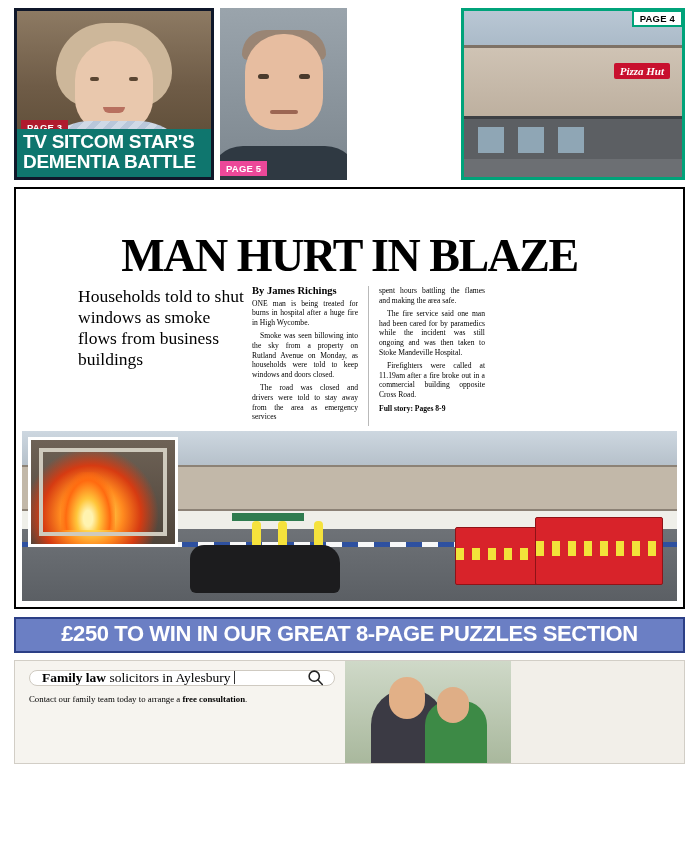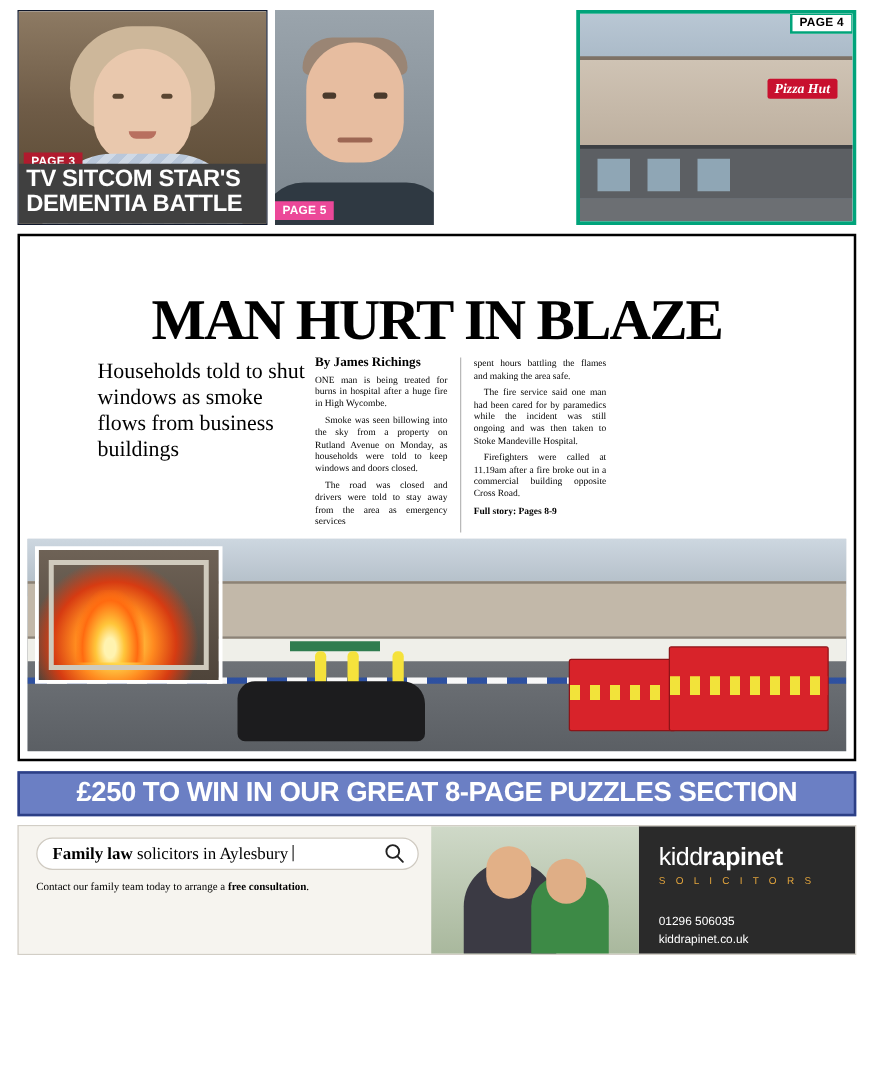--- a/index.html
+++ b/index.html
@@ -69,21 +69,21 @@
   .teasers {
     display: flex;
     gap: 6px;
     margin-top: 8px;
     height: 172px;
   }
   .teaser {
     position: relative;
     overflow: hidden;
   }
-  .teaser-a { width: 200px; border: 1px solid #0f172a; box-sizing: border-box; }
+  .teaser-a { width: 200px; border: 3px solid #0f172a; box-sizing: border-box; }
   .teaser-b { width: 235px; box-sizing: border-box; display: flex; }
   .teaser-c { width: 1px; flex: 1; border: 3px solid #00a37a; box-sizing: border-box; }
 
   .photo {
     position: absolute;
     inset: 0;
     background: #bcb8b0;
   }
   
   .photo-a {
@@ -293,21 +293,21 @@
     left: 0; right: 0; bottom: 0;
     padding: 3px 6px 5px 6px;
     color: #fff;
     font-weight: bold;
     font-size: 19px;
     line-height: 20px;
     letter-spacing: -0.3px;
     text-transform: uppercase;
     box-sizing: border-box;
   }
-  .cap-a { background: #404040; }
+  .cap-a { background: #0f766e; }
   .cap-c { background: #00a37a; }
 
   
   .splash {
     margin-top: 7px;
     border: 2px solid #000;
     padding: 4px 6px 6px 6px;
     box-sizing: border-box;
   }
   .splash-headline {
@@ -476,21 +476,21 @@
     background: #f6f4ef;
   }
   .ad-search {
     display: flex;
     align-items: center;
     justify-content: space-between;
     background: #ffffff;
     border: 1px solid #cfcac1;
     border-radius: 18px;
     padding: 4px 10px 4px 12px;
-    height: 26px;
+    height: 16px;
     box-sizing: border-box;
   }
   .ad-search-text {
     font-family: "Liberation Serif", serif;
     font-size: 13.5px;
   }
   .ad-search-text b { font-weight: bold; }
   .ad-caret {
     display: inline-block;
     width: 1px; height: 13px;
@@ -680,25 +680,15 @@
       </div>
     </div>
 
     <div class="ad-photo">
       <div class="mom"></div>
       <div class="mom-face"></div>
       <div class="kid"></div>
       <div class="kid-face"></div>
     </div>
 
-    <div class="ad-right">
-      <div class="ad-brand">
-        <span class="thin">kidd</span><span>rapinet</span>
-      </div>
-      <div class="ad-brand-sub">S O L I C I T O R S</div>
-      <div class="ad-contact">
-        <div>01296 506035</div>
-        <div>kiddrapinet.co.uk</div>
-      </div>
-    </div>
   </div>
 
 </div>
 
 </body></html>

